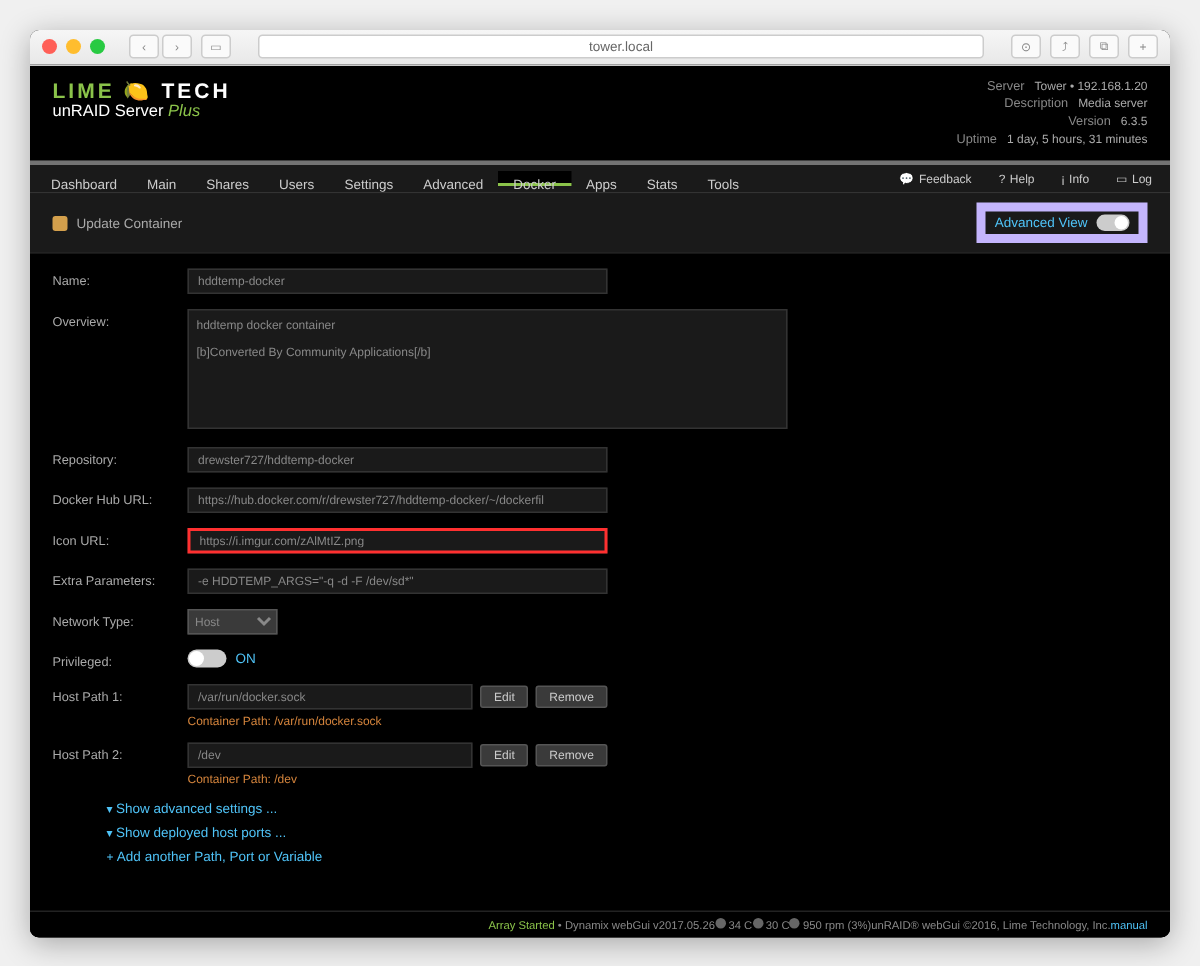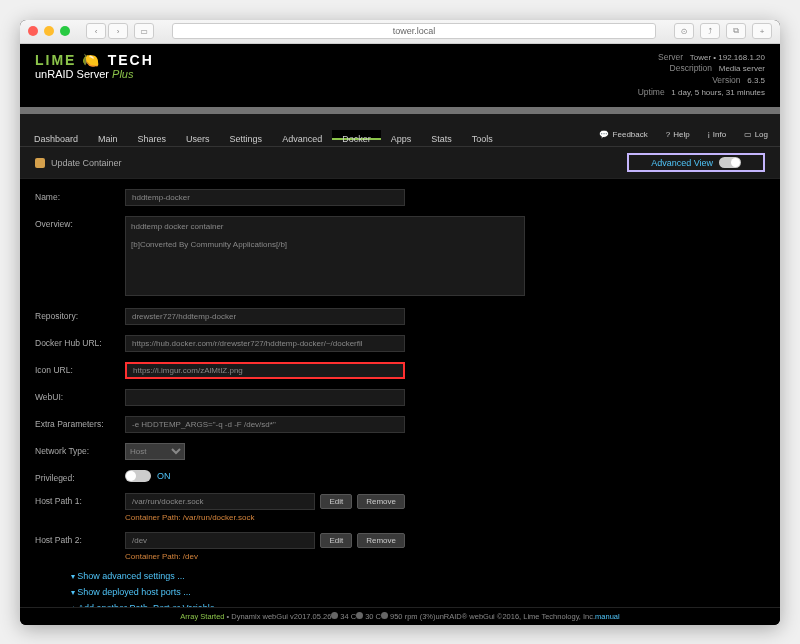--- a/index.html
+++ b/index.html
@@ -14,30 +14,30 @@
 .urlbar{flex:1;margin:0 12px;height:16px;background:#fff;border:1px solid #ccc;border-radius:3px;font-size:9px;display:flex;align-items:center;justify-content:center;color:#666}
 .content{flex:1;background:#000;overflow:auto;position:relative}
 .header{display:flex;justify-content:space-between;padding:8px 15px;align-items:flex-start}
 .logo{display:flex;flex-direction:column}
 .logo-top{color:#8bc34a;font-size:14px;font-weight:bold;letter-spacing:2px}
 .logo-top .tech{color:#fff}
 .logo-sub{color:#fff;font-size:11px}
 .logo-sub .plus{color:#8bc34a;font-style:italic}
 .server-info{text-align:right;font-size:8px;color:#aaa;line-height:1.4}
 .server-info .label{color:#888}
-.tabs{display:flex;background:#1a1a1a;border-top:7px solid #737373;border-bottom:1px solid #333;padding:16px 4px;height:22px}
+.tabs{display:flex;background:#1a1a1a;border-top:3px solid #737373;border-bottom:1px solid #333;padding:4px 4px;height:22px}
 .tab{padding:4px 10px;font-size:9px;color:#ccc;cursor:pointer}
 .tab.active{background:#000;border-bottom:2px solid #8bc34a}
 .tab-spacer{flex:1}
 .tab-right{display:flex;gap:2px}
 .tab-btn{padding:4px 8px;font-size:8px;color:#ccc;display:flex;align-items:center;gap:3px}
 .subhead{display:flex;justify-content:space-between;align-items:center;padding:6px 15px;background:#1a1a1a;border-bottom:1px solid #222}
 .subhead-left{display:flex;align-items:center;gap:6px;font-size:9px;color:#aaa}
 .cube{width:10px;height:10px;background:#d4a04c;border-radius:2px}
-.adv-view{display:flex;align-items:flex-end;gap:6px;padding:2px 22px;border:2px solid #c4b5fd}
+.adv-view{display:flex;align-items:flex-start;gap:6px;padding:2px 6px;border:6px solid #c4b5fd}
 .adv-view span{color:#4fc3f7;font-size:9px}
 .toggle{width:22px;height:11px;background:#ccc;border-radius:6px;position:relative}
 .toggle::after{content:'';position:absolute;right:1px;top:1px;width:9px;height:9px;background:#fff;border-radius:50%}
 .form{padding:10px 15px;font-size:9px}
 .row{display:flex;margin-bottom:10px;align-items:flex-start}
 .label{width:90px;color:#aaa;padding-top:3px;font-size:8.5px}
 .field{flex:1;max-width:280px}
 .input{width:100%;background:#1a1a1a;border:1px solid #333;color:#888;padding:3px 6px;font-size:8px;height:17px}
 .input.highlight{border:2px solid #ff3030}
 .textarea{width:100%;height:80px;background:#1a1a1a;border:1px solid #333;color:#888;padding:5px;font-size:8px;resize:none}
@@ -46,21 +46,21 @@
 .switch-tg{width:26px;height:12px;background:#ccc;border-radius:6px;position:relative}
 .switch-tg::after{content:'';position:absolute;left:1px;top:1px;width:10px;height:10px;background:#fff;border-radius:50%}
 .switch-lbl{color:#4fc3f7;font-size:9px}
 .path-row{display:flex;align-items:center;gap:5px}
 .path-row .input{flex:1}
 .btn{background:#3a3a3a;border:1px solid #555;color:#ccc;padding:2px 8px;font-size:8px;cursor:pointer;border-radius:2px}
 .container-path{color:#d4843c;font-size:8px;margin-top:3px}
 .link{color:#4fc3f7;font-size:9px;margin:6px 0;display:block;cursor:pointer}
 .link::before{content:'▾ ';font-size:8px}
 .link.add::before{content:'+ '}
-.footer{position:absolute;bottom:0;left:0;right:0;padding:4px 15px;font-size:7.5px;color:#888;display:flex;justify-content:center;border-top:1px solid #222;background:#000}
+.footer{position:absolute;bottom:0;left:0;right:0;padding:4px 15px;font-size:7.5px;color:#888;display:flex;justify-content:flex-end;border-top:1px solid #222;background:#000}
 .footer-left{color:#8bc34a}
 .footer-left .dim{color:#888}
 .footer-right{display:flex;gap:0;align-items:center}
 .footer-icon{width:7px;height:7px;background:#666;border-radius:50%;display:inline-block;margin-right:2px}
 </style>
 </head>
 <body>
 
 <div class="window">
   <div class="titlebar">
@@ -145,24 +145,20 @@
       </div>
       <div class="row">
         <div class="label">Docker Hub URL:</div>
         <div class="field"><input class="input" value="https://hub.docker.com/r/drewster727/hddtemp-docker/~/dockerfil" style=""></div>
       </div>
       <div class="row">
         <div class="label">Icon URL:</div>
         <div class="field"><input class="input highlight" value="https://i.imgur.com/zAlMtIZ.png" style=""></div>
       </div>
       <div class="row">
-        <div class="label">WebUI:</div>
-        <div class="field"><input class="input" value="" style=""></div>
-      </div>
-      <div class="row">
         <div class="label">Extra Parameters:</div>
         <div class="field"><input class="input" value="-e HDDTEMP_ARGS=&quot;-q -d -F /dev/sd*&quot;" style=""></div>
       </div>
       <div class="row">
         <div class="label">Network Type:</div>
         <div class="field"><select class="select"><option>Host</option></select></div>
       </div>
       <div class="row">
         <div class="label">Privileged:</div>
         <div class="field switch">

